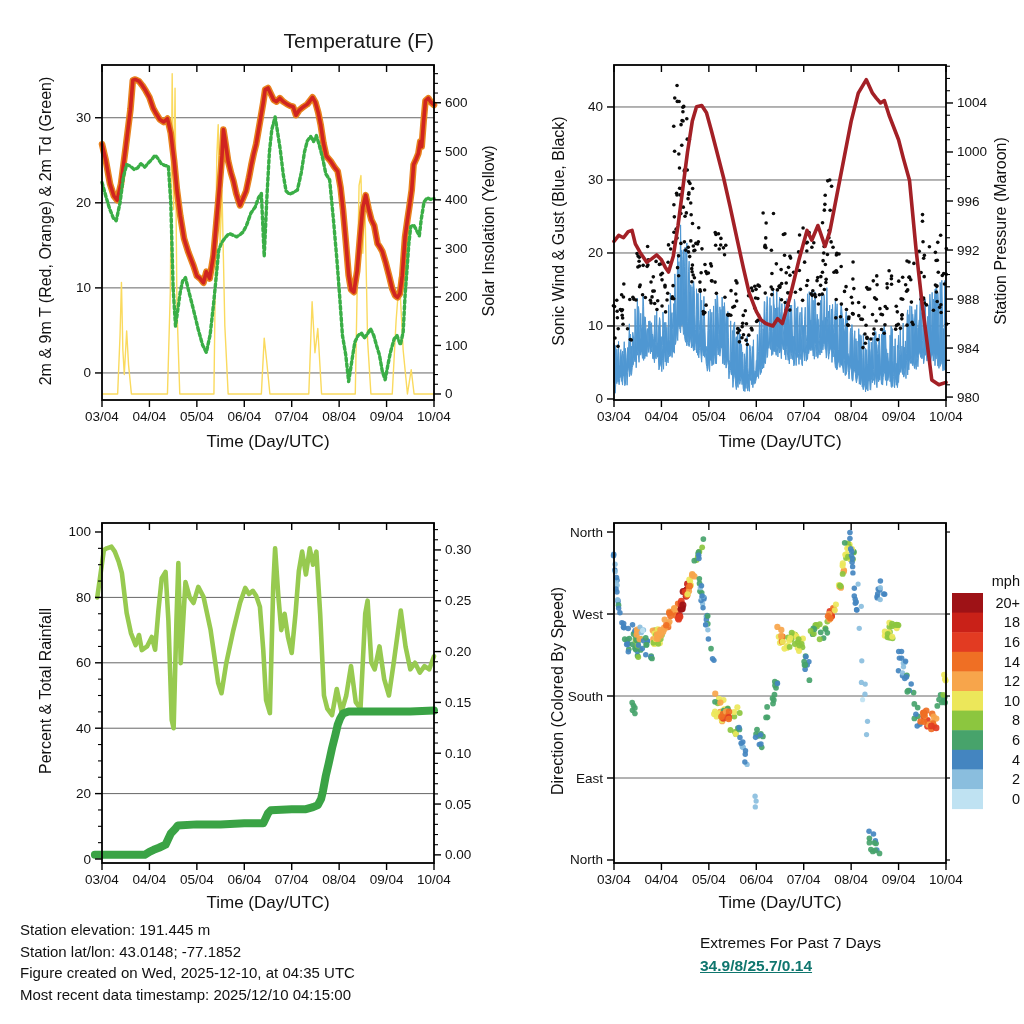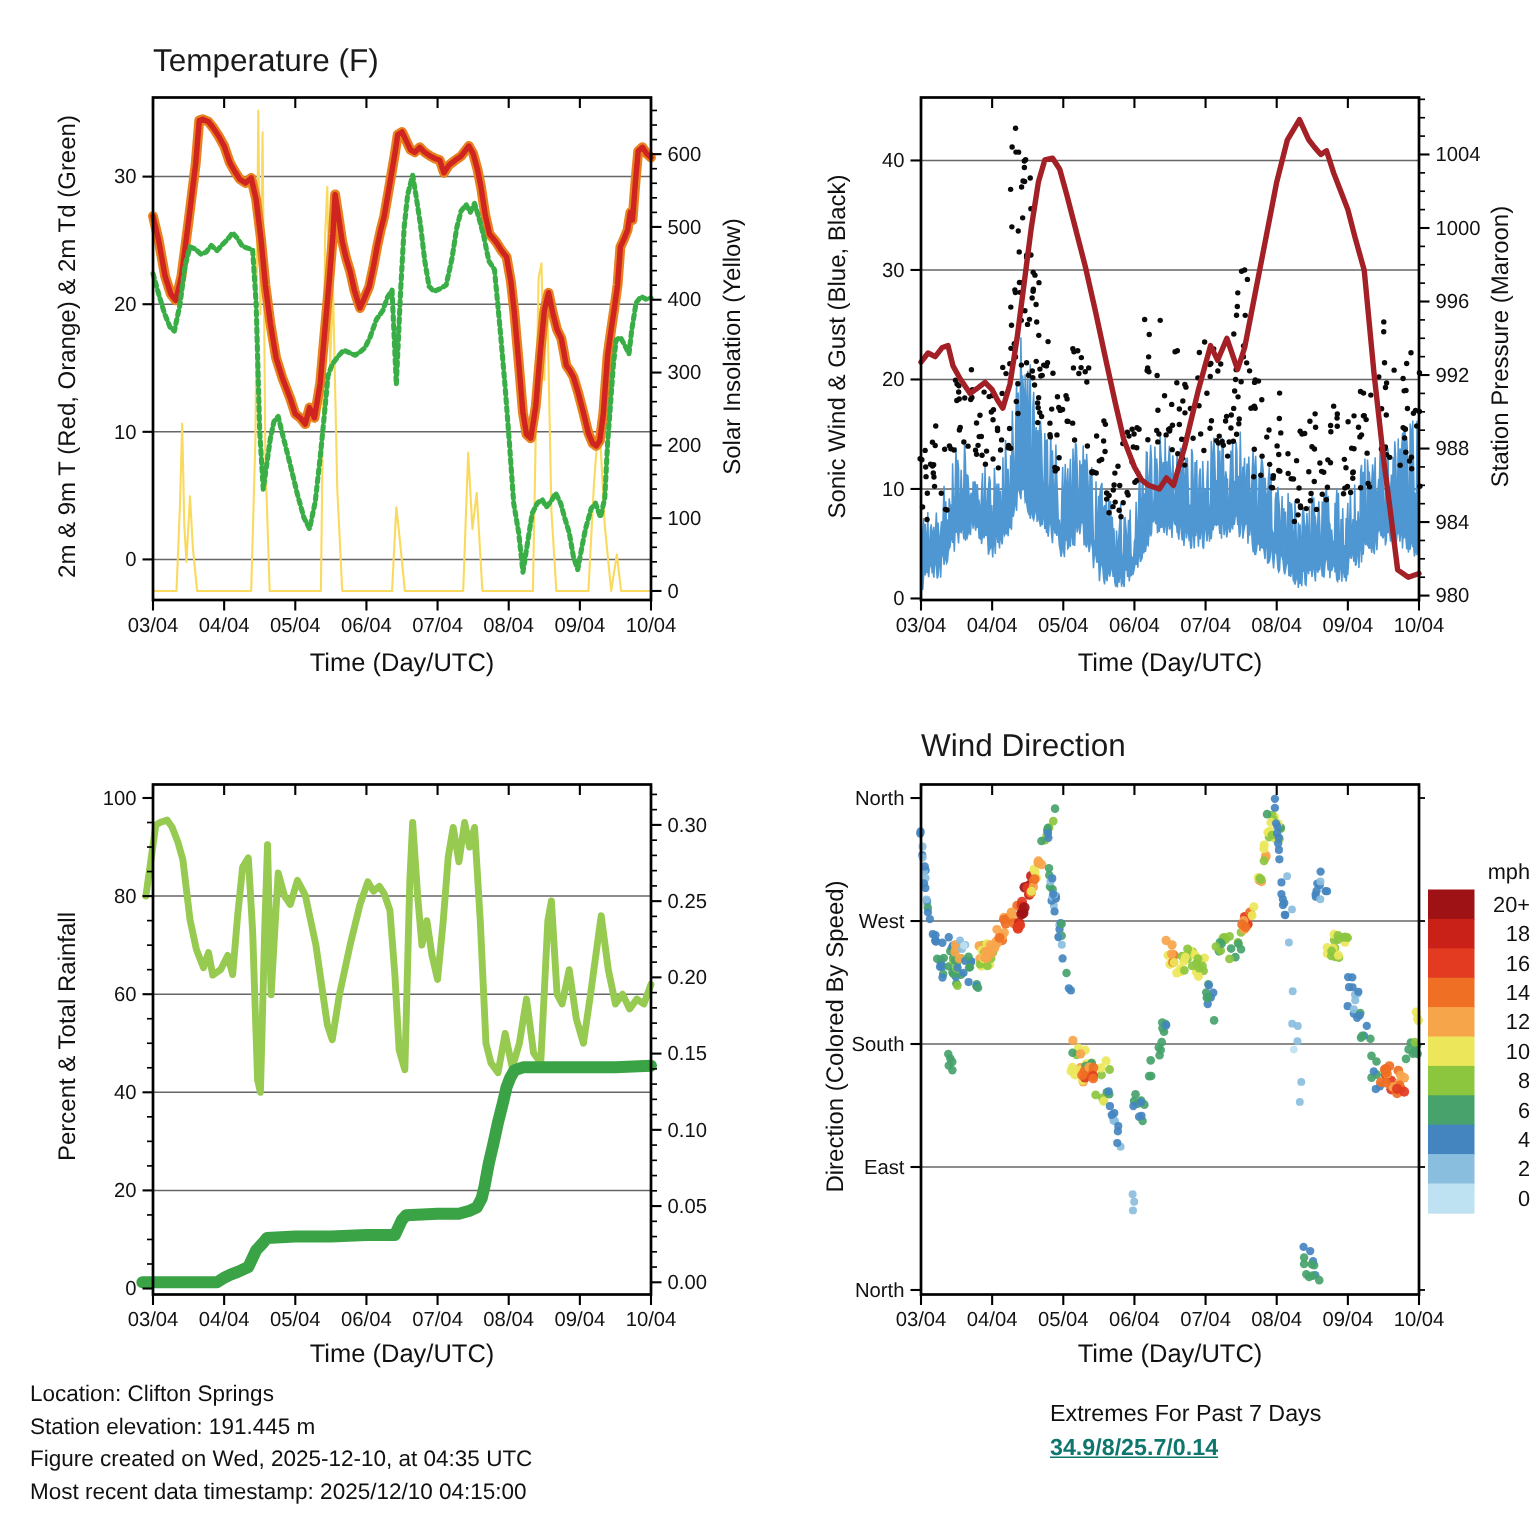--- a/index.html
+++ b/index.html
@@ -1,19 +1,19 @@
 <!DOCTYPE html>
 <html><head>
 <meta charset="utf-8">
 <style>
   html,body{margin:0;padding:0;background:#fff;}
   #canvas{position:relative;width:1024px;height:1024px;background:#fff;overflow:hidden;
           font-family:"Liberation Sans", sans-serif;color:#111;}
   #plot{position:absolute;left:0;top:0;}
-  .ct{position:absolute;font-size:21px;text-align:left;white-space:nowrap;color:#1a1a1a;}
+  .ct{position:absolute;font-size:21px;text-align:right;white-space:nowrap;color:#1a1a1a;}
   .t1{left:102px;top:29px;width:332px;}
   .t2{left:614px;top:29px;width:332px;}
   .t3{left:102px;top:486px;width:332px;}
   .t4{left:614px;top:486px;width:332px;}
   .xl{position:absolute;font-size:17px;text-align:center;white-space:nowrap;}
   .xl1{left:102px;top:432px;width:332px;}
   .xl2{left:614px;top:432px;width:332px;}
   .xl3{left:102px;top:893px;width:332px;}
   .xl4{left:614px;top:893px;width:332px;}
   .ylab{position:absolute;width:400px;font-size:16px;text-align:center;white-space:nowrap;
@@ -1267,37 +1267,36 @@
         <rect x="952" y="749.8" width="31" height="20.1" fill="#4485c0"></rect>
         <text x="1020" y="764.5999999999999" text-anchor="end" font-size="14.5" fill="#111" font-family="&quot;Liberation Sans&quot;, sans-serif">4</text>
         <rect x="952" y="769.4" width="31" height="20.1" fill="#8abede"></rect>
         <text x="1020" y="784.1999999999999" text-anchor="end" font-size="14.5" fill="#111" font-family="&quot;Liberation Sans&quot;, sans-serif">2</text>
         <rect x="952" y="789" width="31" height="20.1" fill="#bfe2f2"></rect>
         <text x="1020" y="803.8" text-anchor="end" font-size="14.5" fill="#111" font-family="&quot;Liberation Sans&quot;, sans-serif">0</text>
       </g>
     </svg>
 
   <div class="ct t1">Temperature (F)</div>
-  <div class="ct t4">Wind Direction</div>
 
   <div class="xl xl1">Time (Day/UTC)</div>
   <div class="xl xl2">Time (Day/UTC)</div>
   <div class="xl xl3">Time (Day/UTC)</div>
   <div class="xl xl4">Time (Day/UTC)</div>
 
   <div class="ylab yl1">2m &amp; 9m T (Red, Orange) &amp; 2m Td (Green)</div>
   <div class="ylab yr1">Solar Insolation (Yellow)</div>
   <div class="ylab yl2">Sonic Wind &amp; Gust (Blue, Black)</div>
   <div class="ylab yr2">Station Pressure (Maroon)</div>
   <div class="ylab yl3">Percent &amp; Total Rainfall</div>
   <div class="ylab yl4">Direction (Colored By Speed)</div>
 
   <div id="footer-left">
-    <div>Location: Clifton Springs</div>
     <div>Station elevation: 191.445 m</div>
+    <div>Station lat/lon: 43.0148; -77.1852</div>
     <div>Figure created on Wed, 2025-12-10, at 04:35 UTC</div>
     <div>Most recent data timestamp: 2025/12/10 04:15:00</div>
   </div>
 
   <div id="footer-right">
     <div>Extremes For Past 7 Days</div>
     <div class="extreme-vals" id="extreme-vals" style="color: #0f766e; text-decoration: underline;">34.9/8/25.7/0.14</div>
   </div>
 </div>
 

